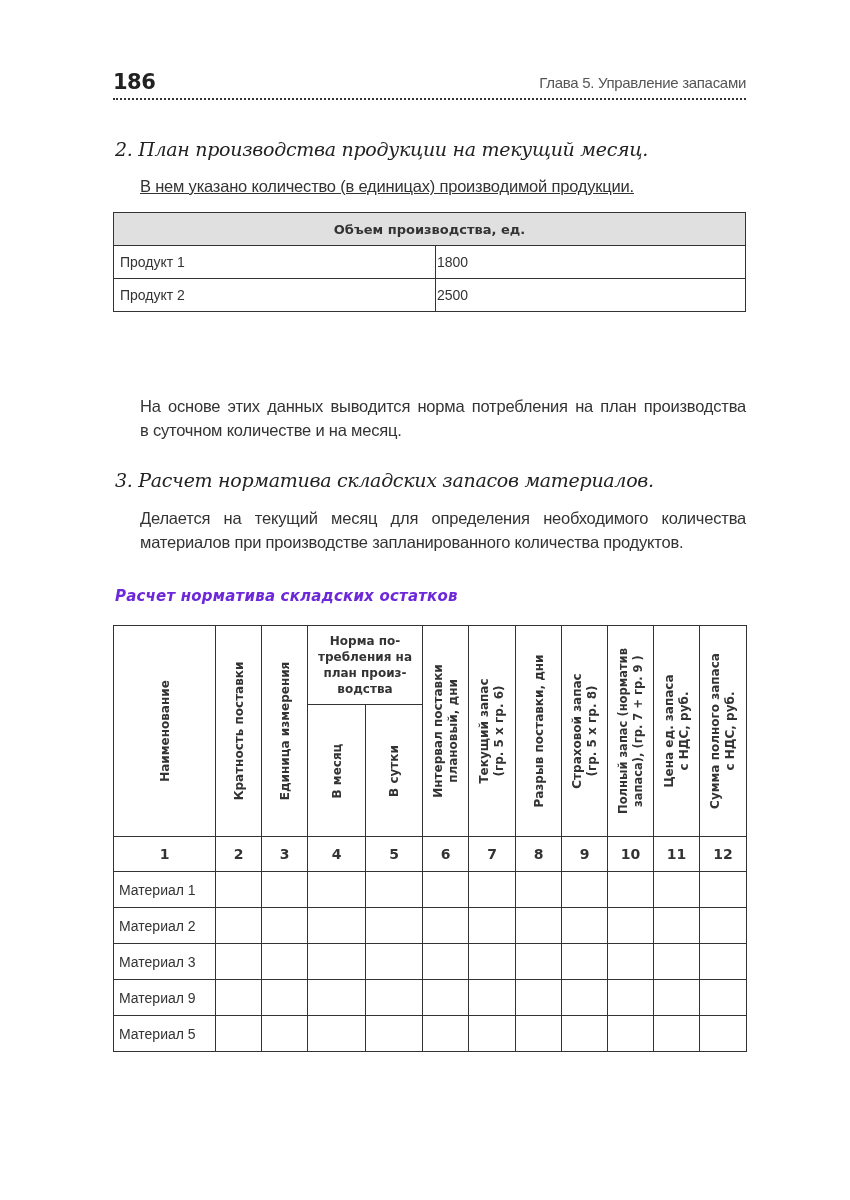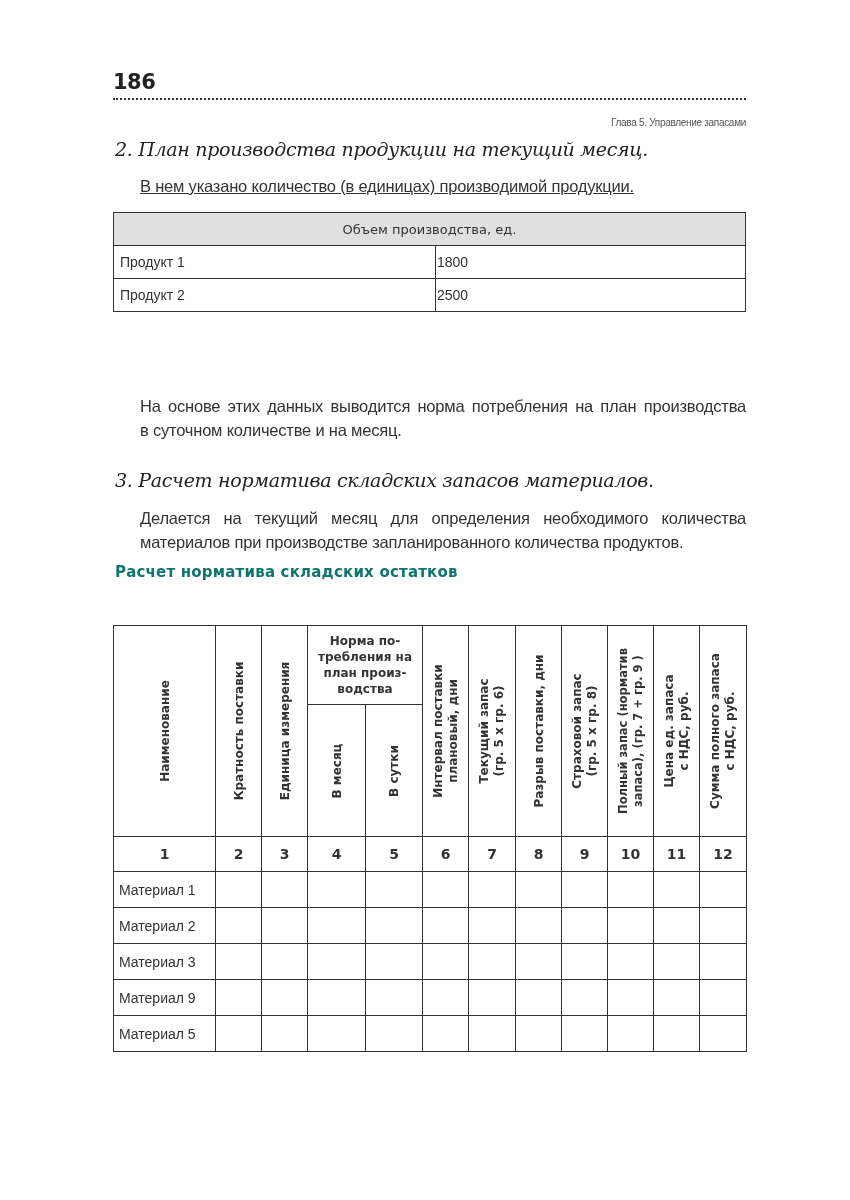--- a/index.html
+++ b/index.html
@@ -1,29 +1,29 @@
 <!DOCTYPE html>
 <html><head>
 <meta charset="utf-8">
 <style>
   html, body { margin:0; padding:0; background:#ffffff; }
   body { width:850px; height:1200px; position:relative; overflow:hidden; color:#2b2b2b; font-family:"Liberation Sans", sans-serif; }
   .page-header { position:absolute; left:113px; top:70px; width:633px; height:28px; border-bottom:2px dotted #333; }
   .page-number { position:absolute; left:0; top:0; font-size:21px; font-weight:bold; font-family:"DejaVu Sans", sans-serif; color:#222; letter-spacing:-0.5px; }
-  .chapter-title { position:absolute; right:0; top:4px; font-size:10px; color:#555; font-family:"Liberation Sans", sans-serif; letter-spacing:-0.3px;margin-top:43px; }
+  .chapter-title { position:absolute; right:0; top:4px; font-size:15px; color:#555; font-family:"Liberation Sans", sans-serif; letter-spacing:-0.3px; }
   .section-heading { position:absolute; left:115px; font-size:19px; font-style:italic; font-family:"DejaVu Serif", serif; color:#222; letter-spacing:-0.3px; }
   .para { position:absolute; left:140px; width:606px; font-size:16.5px; line-height:24px; color:#333; letter-spacing:-0.2px; }
   .justify { text-align:justify; text-align-last:justify; }
   table { border-collapse:collapse; position:absolute; }
   .prod-table { left:113px; top:212px; width:633px; }
-  .prod-table th { background:#e0e0e0; height:30px; font-size:13px; font-weight:normal; font-family:"DejaVu Sans", sans-serif; color:#333; border:1.5px solid #333; }
+  .prod-table th { background:#e0e0e0; height:30px; font-size:13px; font-weight:bold; font-family:"DejaVu Sans", sans-serif; color:#333; border:1.5px solid #333; }
   .prod-table td { height:30px; border:1.5px solid #333; font-size:14px; color:#333; }
   .prod-table td.name { padding-left:6px; width:314px;margin-left:38px; }
   .prod-table td.val { text-align:left; }
-  .table-caption { position:absolute; left:115px; top:563px; font-size:15px; font-weight:bold; font-family:"DejaVu Sans", sans-serif; color:#0f766e; letter-spacing:0.2px; }
+  .table-caption { position:absolute; left:115px; top:587px; font-size:15px; font-weight:bold; font-family:"DejaVu Sans", sans-serif; color:#6d28d9; letter-spacing:0.2px;font-style:italic; }
   .norm-table { left:113px; top:625px; width:633px; table-layout:fixed; }
   .norm-table th, .norm-table td { border:1.5px solid #333; padding:0; }
   .norm-table th { font-family:"DejaVu Sans", sans-serif; font-weight:bold; font-size:12px; color:#333; }
   .vcell { position:relative; }
   .vtext { position:absolute; left:50%; top:50%; transform:translate(-50%,-50%) rotate(-90deg); white-space:nowrap; text-align:center; line-height:15px; }
   .group-head { height:78px; text-align:center; line-height:16px; font-size:12.5px; }
   .num-row td { height:34px; text-align:center; font-family:"DejaVu Sans", sans-serif; font-weight:bold; font-size:14px; color:#333; }
   .mat-row td { height:35px; font-size:14px; color:#333; }
   .mat-row td.mname { padding-left:5px; }
 </style>

